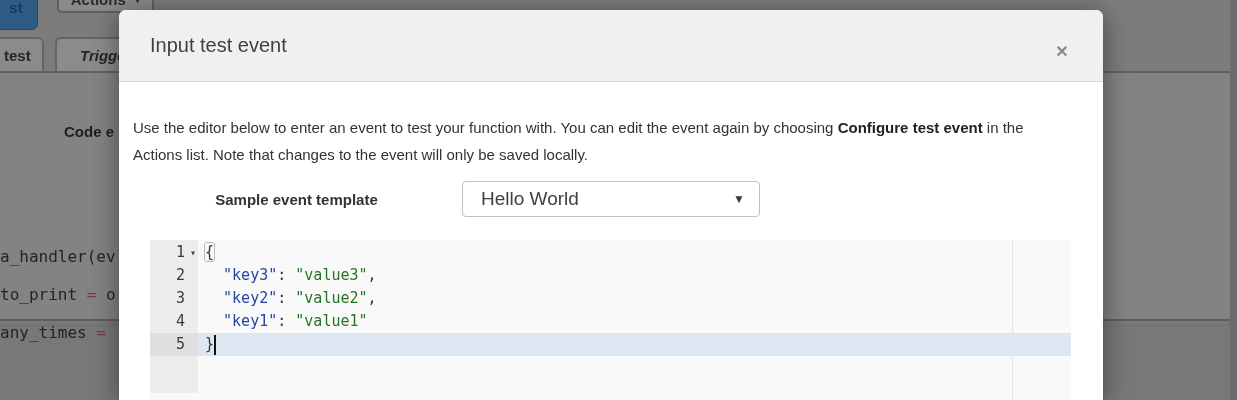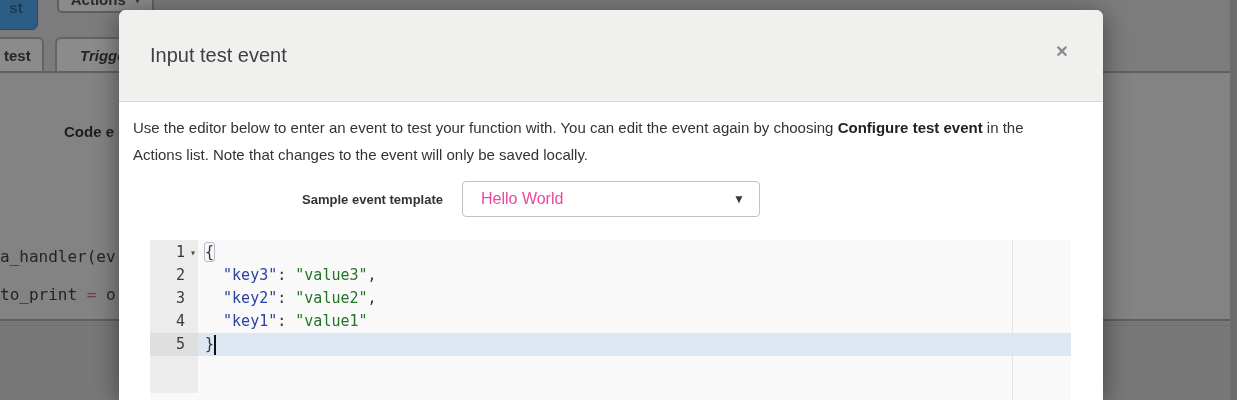--- a/index.html
+++ b/index.html
@@ -35,37 +35,37 @@
   .bg-code-entry { position:absolute; left:64px; top:108px; font-weight:bold; font-size:15px; color:#1e1e1e;margin-top:15px; }
 
   .bg-code { position:absolute; left:0; top:240px; width:120px; height:130px;
     font-family:"DejaVu Sans Mono", monospace; font-size:16px; color:#242424; }
   .bg-code .bg-code-row { position:absolute; left:0; height:20px; line-height:20px; white-space:pre; }
 
   
   .modal { position:absolute; left:119px; top:10px; width:984px; height:390px;
     background:#ffffff; border-radius:7px 7px 0 0;
     box-shadow:0 4px 26px rgba(0,0,0,0.45); z-index:5; }
-  .modal-header { position:relative; height:92px; background:#f0f0ef;
+  .modal-header { position:relative; height:72px; background:#f0f0ef;
     border-bottom:1px solid #d8d8d8; border-radius:7px 7px 0 0;
     display:flex; align-items:center; padding-left:31px; }
   .modal-title { font-size:20px; color:#3f3f3f; }
   .modal-close { position:absolute; top:32px; right:31px; width:20px; height:20px;
     font-size:16px; font-weight:bold; color:#8a8a8a; cursor:pointer; text-align:center; line-height:20px; }
 
   .modal-desc { position:absolute; left:14px; top:104px; width:930px;
     font-size:15px; line-height:27px; color:#333; }
   .modal-desc b { font-weight:bold; color:#222; }
 
   .form-row { position:absolute; left:31px; top:171px; height:36px; display:flex; align-items:center; }
-  .form-label { width:293px; text-align:right; font-weight:bold; font-size:13px; color:#333; }
+  .form-label { width:293px; text-align:center; font-weight:bold; font-size:15px; color:#333; }
   .dropdown { margin-left:19px; width:298px; height:36px; background:#fff;
     border:1px solid #c2c2c2; border-radius:4px;
     display:flex; align-items:center; padding:0 14px 0 18px; cursor:pointer; }
-  .dropdown-value { font-size:16px; color:#ec4899; }
+  .dropdown-value { font-size:19px; color:#404040; }
   .dropdown-caret { margin-left:auto; font-size:12px; color:#3a3a3a; }
 
   
   .editor { position:absolute; left:31px; top:230px; width:921px; height:160px;
     background:#f9f9f9; overflow:hidden;
     font-family:"DejaVu Sans Mono", monospace; font-size:15px; }
   .editor-gutter { position:absolute; left:0; top:0; width:48px; height:153px; background:#ececec; }
   .gutter-num { position:absolute; left:0; width:48px; height:23px; line-height:23px;
     text-align:right; padding-right:13px; color:#3a3a3a; }
   .gutter-num.active { background:#dfdfdf; }
@@ -103,20 +103,21 @@
   </div>
   <div class="bg-tab tab2">
     <span>Trigge</span>
   </div>
 
   <div class="bg-code-entry">Code e</div>
 
   <div class="bg-code">
       <div class="bg-code-row" style="top: 7px;"><span style="color: rgb(36, 36, 36);">a_handler(ev</span></div>
       <div class="bg-code-row" style="top: 45px;"><span style="color: rgb(36, 36, 36);">to_print </span><span style="color: rgb(124, 58, 58);">=</span><span style="color: rgb(36, 36, 36);"> o</span></div>
+      <div class="bg-code-row" style="top: 83px;"><span style="color: rgb(36, 36, 36);">any_times </span><span style="color: rgb(124, 58, 58);">=</span></div>
     </div>
 
   <div class="modal">
     <div class="modal-header">
       <div class="modal-title">Input test event</div>
       <div class="modal-close">✕</div>
     </div>
 
     <div class="modal-desc"><span>Use the editor below to enter an event to test your function with. You can edit the event again by choosing </span><b>Configure test event</b><span> in the Actions list. Note that changes to the event will only be saved locally.</span></div>
 

